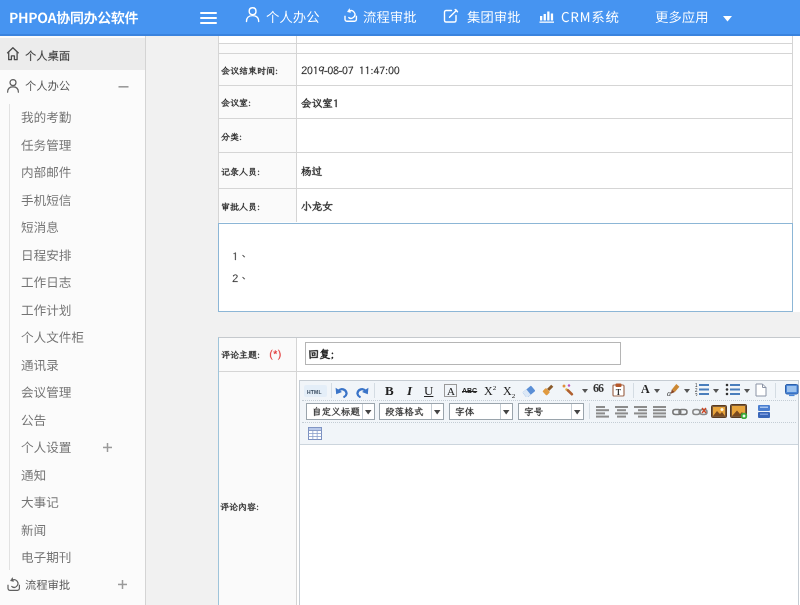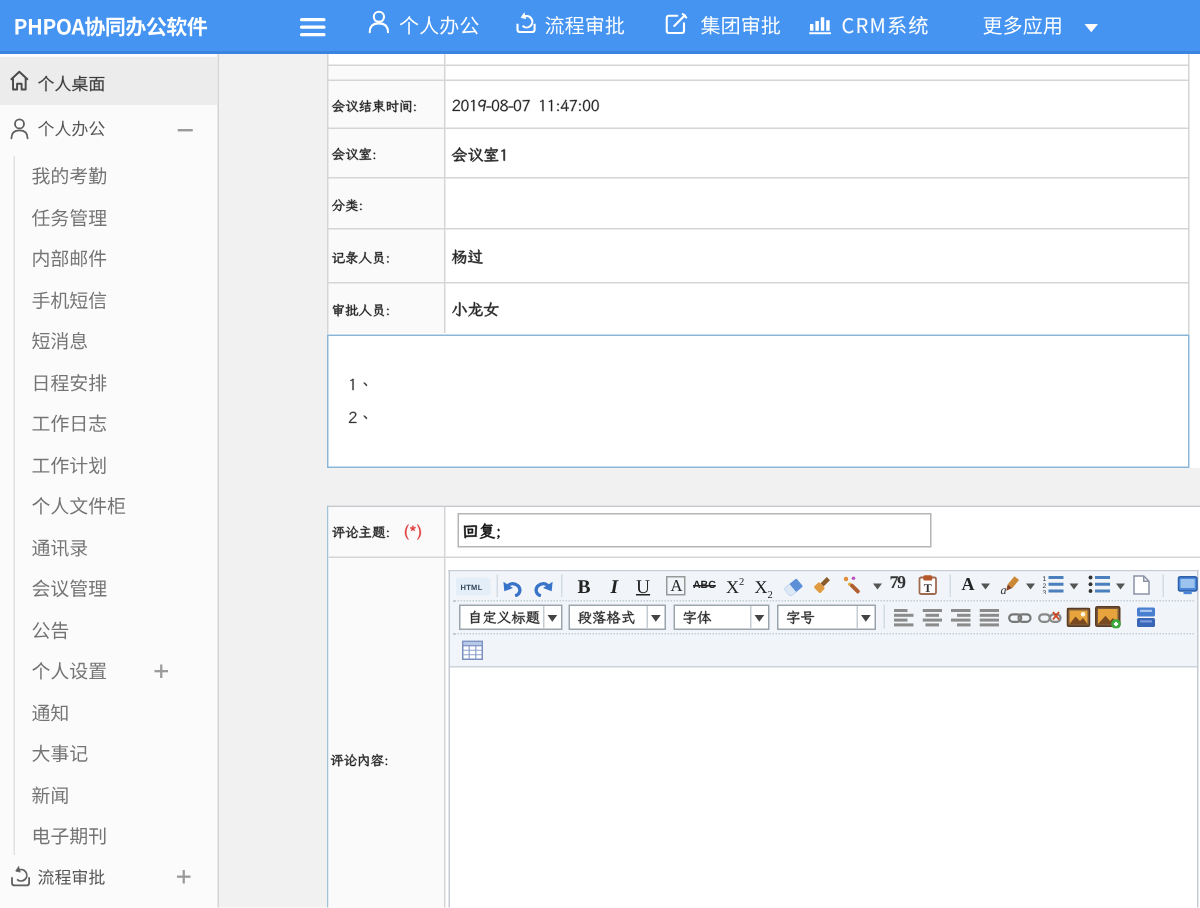--- a/index.html
+++ b/index.html
@@ -621,21 +621,21 @@
     </svg>
     <svg style="position:absolute;left:561px;top:383px;" width="15" height="14">
       <circle cx="3" cy="3" r="1.5" fill="#e0903a"></circle>
       <circle cx="8" cy="2.5" r="1.2" fill="#c050c0"></circle>
       <circle cx="5.5" cy="6.5" r="1.2" fill="#e0b040"></circle>
       <rect x="6" y="6" width="8" height="2.6" rx="1" transform="rotate(45 7 7)" fill="#b06030"></rect>
     </svg>
     <svg style="position:absolute;left:581px;top:388px;" width="8" height="6">
       <path d="M1 1 L7 1 L4 5 Z" fill="#555"></path>
     </svg>
-    <div style="position:absolute;left:593px;top:381px;font:bold 12px 'Liberation Serif',serif;color:#333;letter-spacing:-1px">79</div>
+    <div style="position:absolute;left:593px;top:381px;font:bold 12px 'Liberation Serif',serif;color:#333;letter-spacing:-1px">66</div>
     <svg style="position:absolute;left:612px;top:383px;" width="14" height="14">
       <rect x="1" y="2" width="11" height="11" rx="1" fill="#fff" stroke="#a06a50" stroke-width="1.2"></rect>
       <rect x="3.5" y="0.5" width="6" height="3.5" rx="1" fill="#b5572a"></rect>
       <text x="6.5" y="11.5" font-family="Liberation Serif" font-size="8" font-weight="bold" fill="#333" text-anchor="middle">T</text>
     </svg>
     <div style="position:absolute;left:633px;top:383px;width:1px;height:15px;background:#d4dce3"></div>
     <div style="position:absolute;left:641px;top:382px;font:bold 12px 'Liberation Serif',serif;color:#222">A</div>
     <svg style="position:absolute;left:653px;top:388px;" width="8" height="6">
       <path d="M1 1 L7 1 L4 5 Z" fill="#555"></path>
     </svg>

